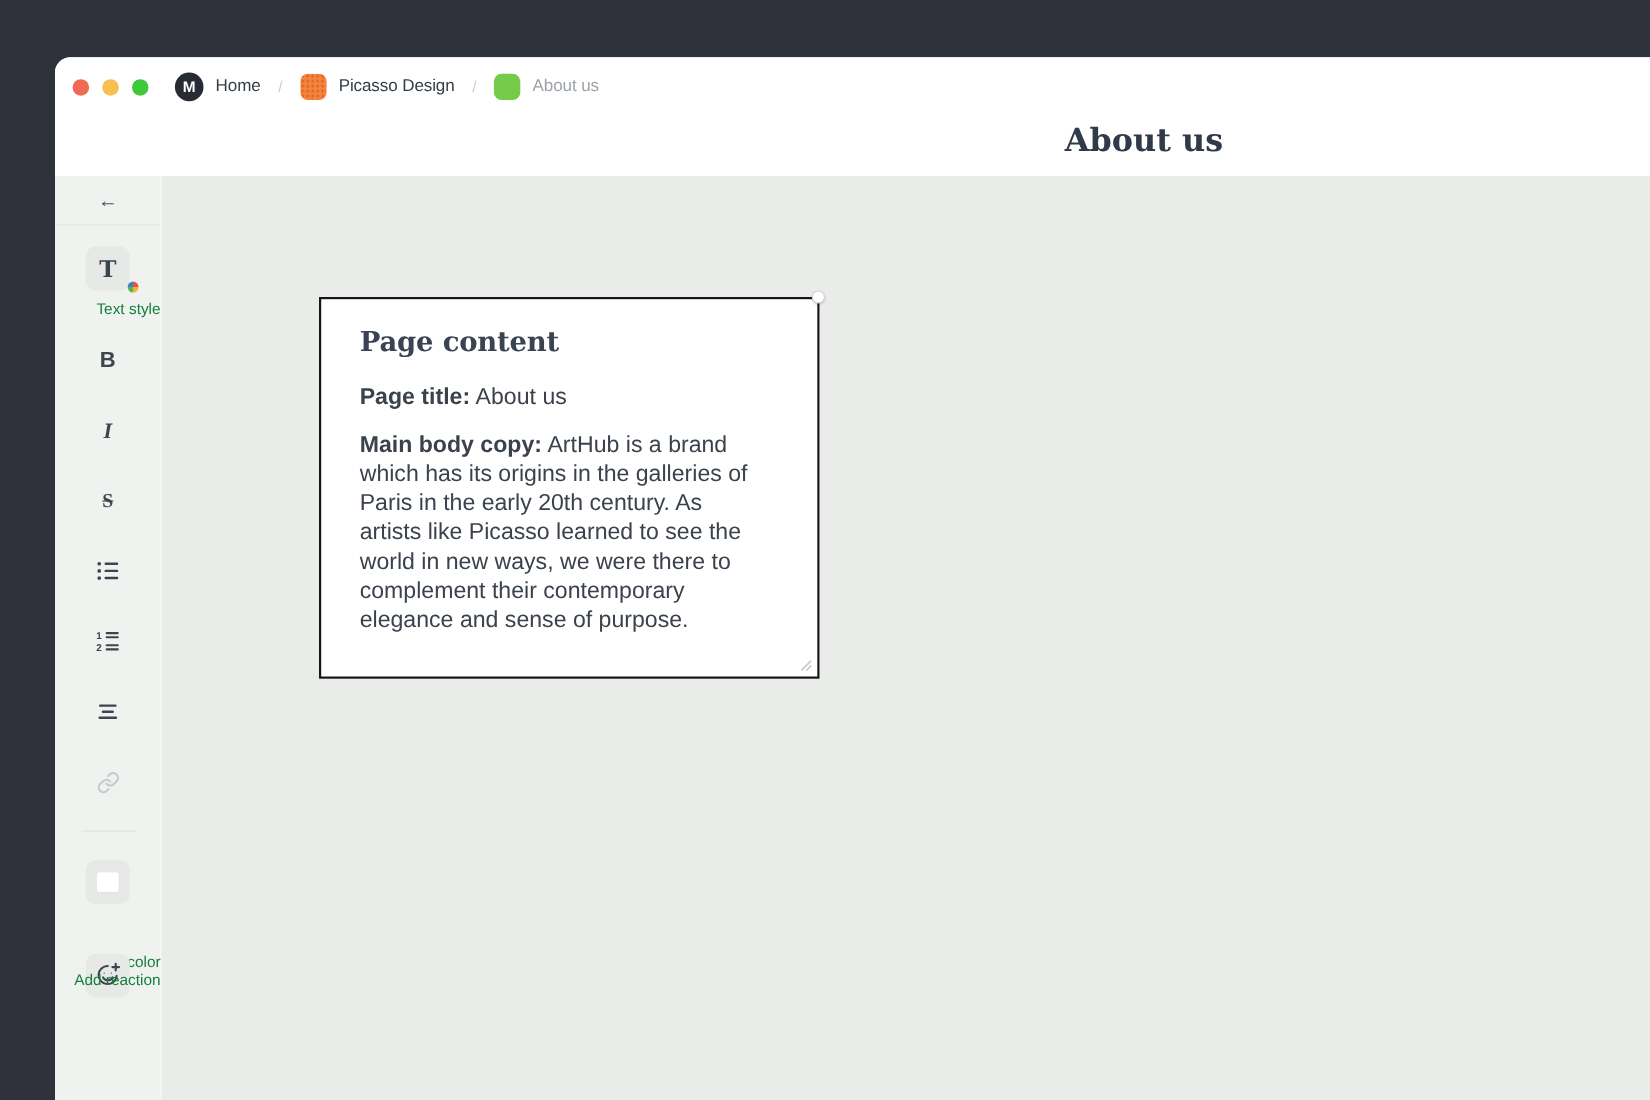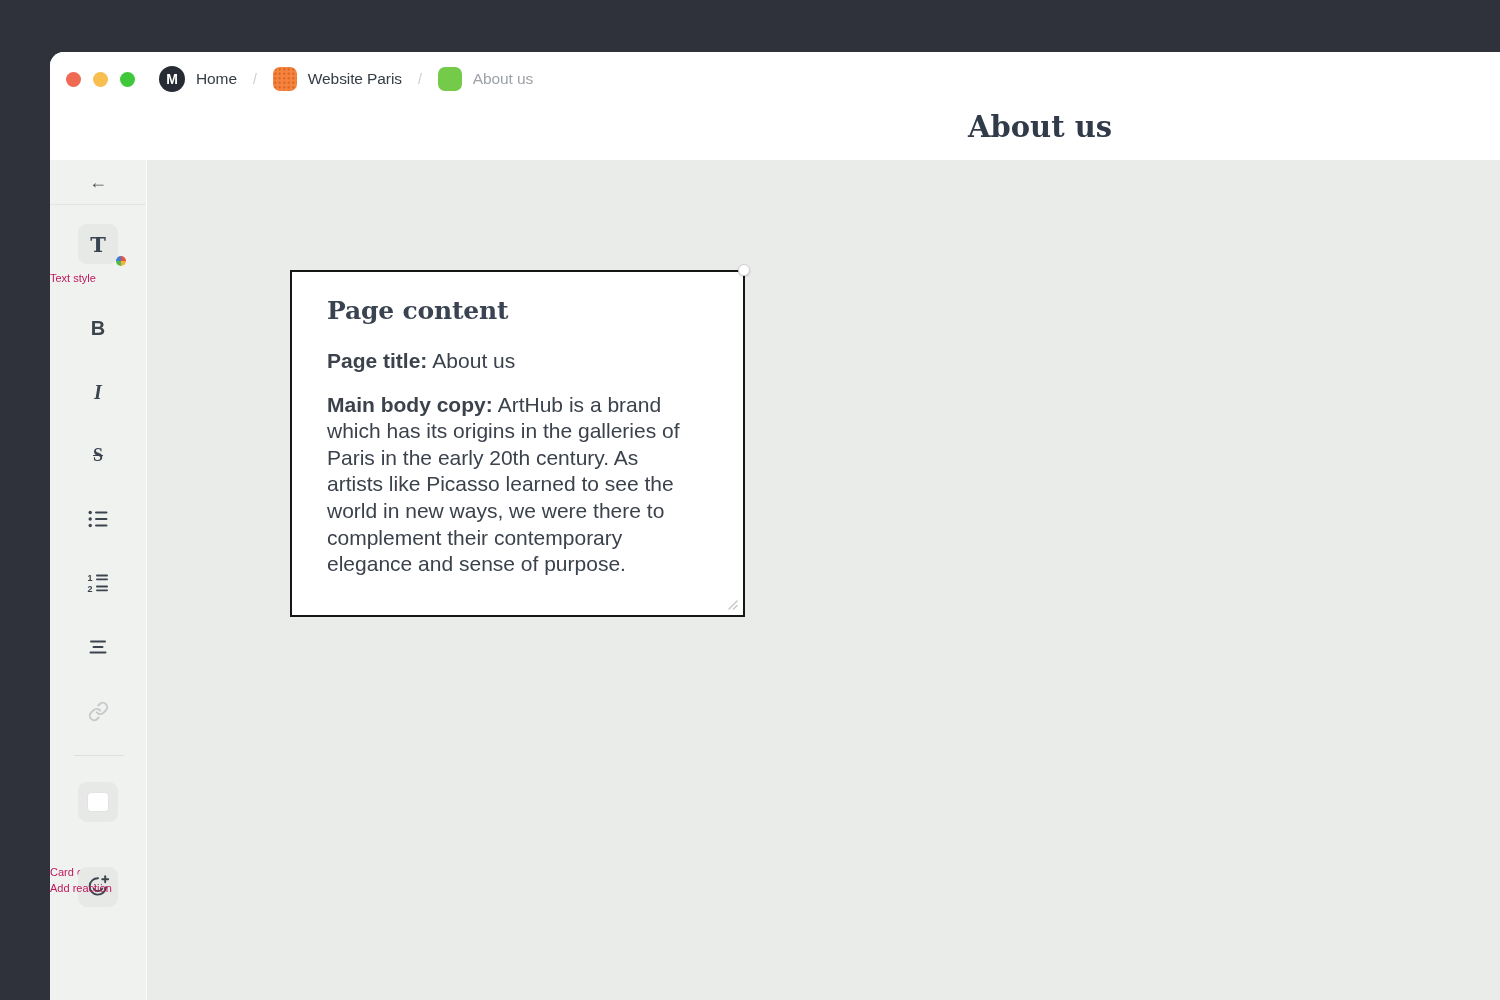--- a/index.html
+++ b/index.html
@@ -43,21 +43,21 @@
   .back-row {
     position:absolute; left:0; top:0; width:100%; height:45px;
     border-bottom:1px solid #e4e6e4; display:flex; align-items:center; justify-content:center;
     cursor:pointer;
   }
   .back-glyph { font-size:18px; color:#4b525a; }
   .tool-btn {
     position:absolute; left:28px; width:40px; height:40px; border-radius:9px;
     background:#e7e9e7; display:flex; align-items:center; justify-content:center; cursor:pointer;
   }
-  .tool-label { position:absolute; left:0; width:100%; text-align:left; font-size:11px; color:#be185d; }
+  .tool-label { position:absolute; left:0; width:100%; text-align:right; font-size:14px; color:#15803d; }
   .glyph-btn {
     position:absolute; left:0; width:100%; height:26px; display:flex;
     align-items:center; justify-content:center; cursor:pointer;
   }
   .g-bold   { font-size:20px; font-weight:bold; color:#3c444e; }
   .g-italic { font-family:"Liberation Serif", serif; font-style:italic; font-weight:bold; font-size:20px; color:#3c444e; }
   .g-strike { font-family:"Liberation Serif", serif; font-weight:bold; font-size:18px; color:#3c444e; text-decoration:line-through; }
   .ts-glyph { position:relative; font-family:"DejaVu Serif", serif; font-weight:bold; font-size:21px; color:#3a4350; line-height:1; }
   .ts-dot {
     position:absolute; right:-8px; bottom:-2px; width:10px; height:10px; border-radius:50%;
@@ -98,21 +98,21 @@
     <div class="chrome-row">
       <span class="tl" style="background:#ee6a52"></span>
       <span class="tl" style="background:#f6bf4f"></span>
       <span class="tl" style="background:#3fc83a"></span>
 
       <span class="app-logo">M</span>
       <span class="crumb">Home</span>
       <span class="crumb-sep">/</span>
 
       <span class="board-chip orange"></span>
-      <span class="crumb">Website Paris</span>
+      <span class="crumb">Picasso Design</span>
       <span class="crumb-sep">/</span>
 
       <span class="board-chip green"></span>
       <span class="crumb current">About us</span>
     </div>
 
     <div class="board-title">About us</div>
   </div>
 
   <div class="app-body">

